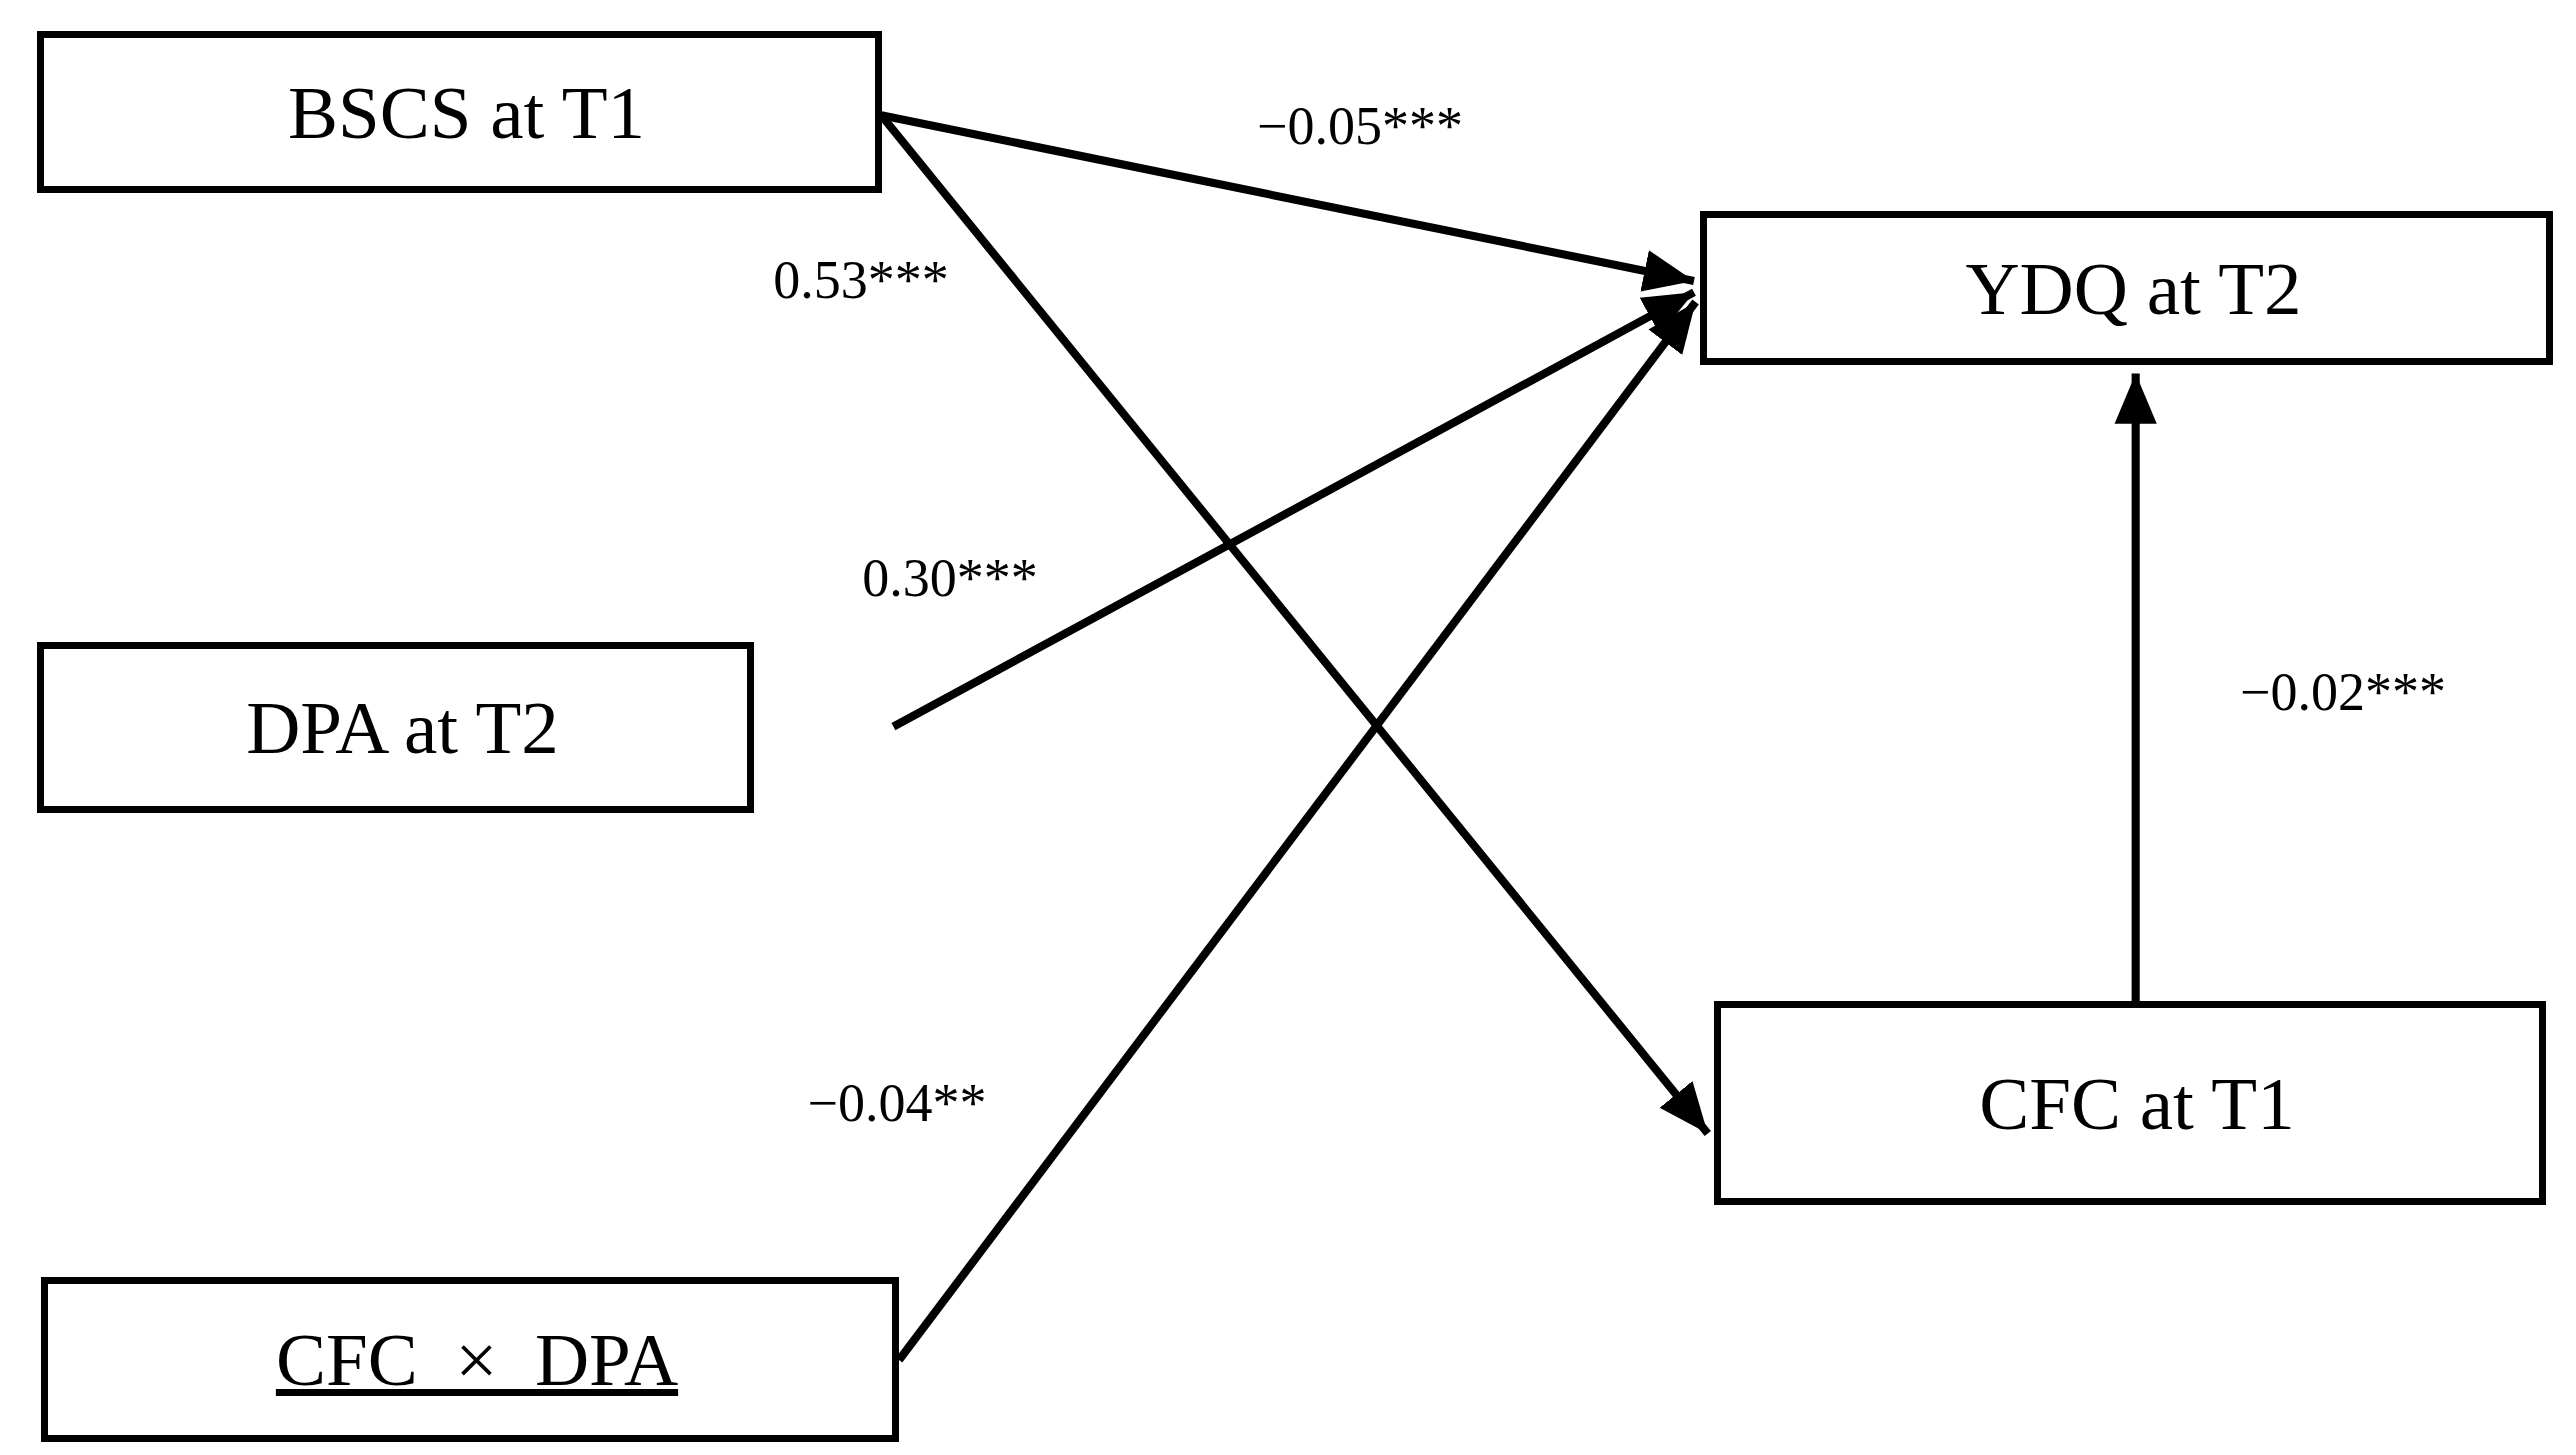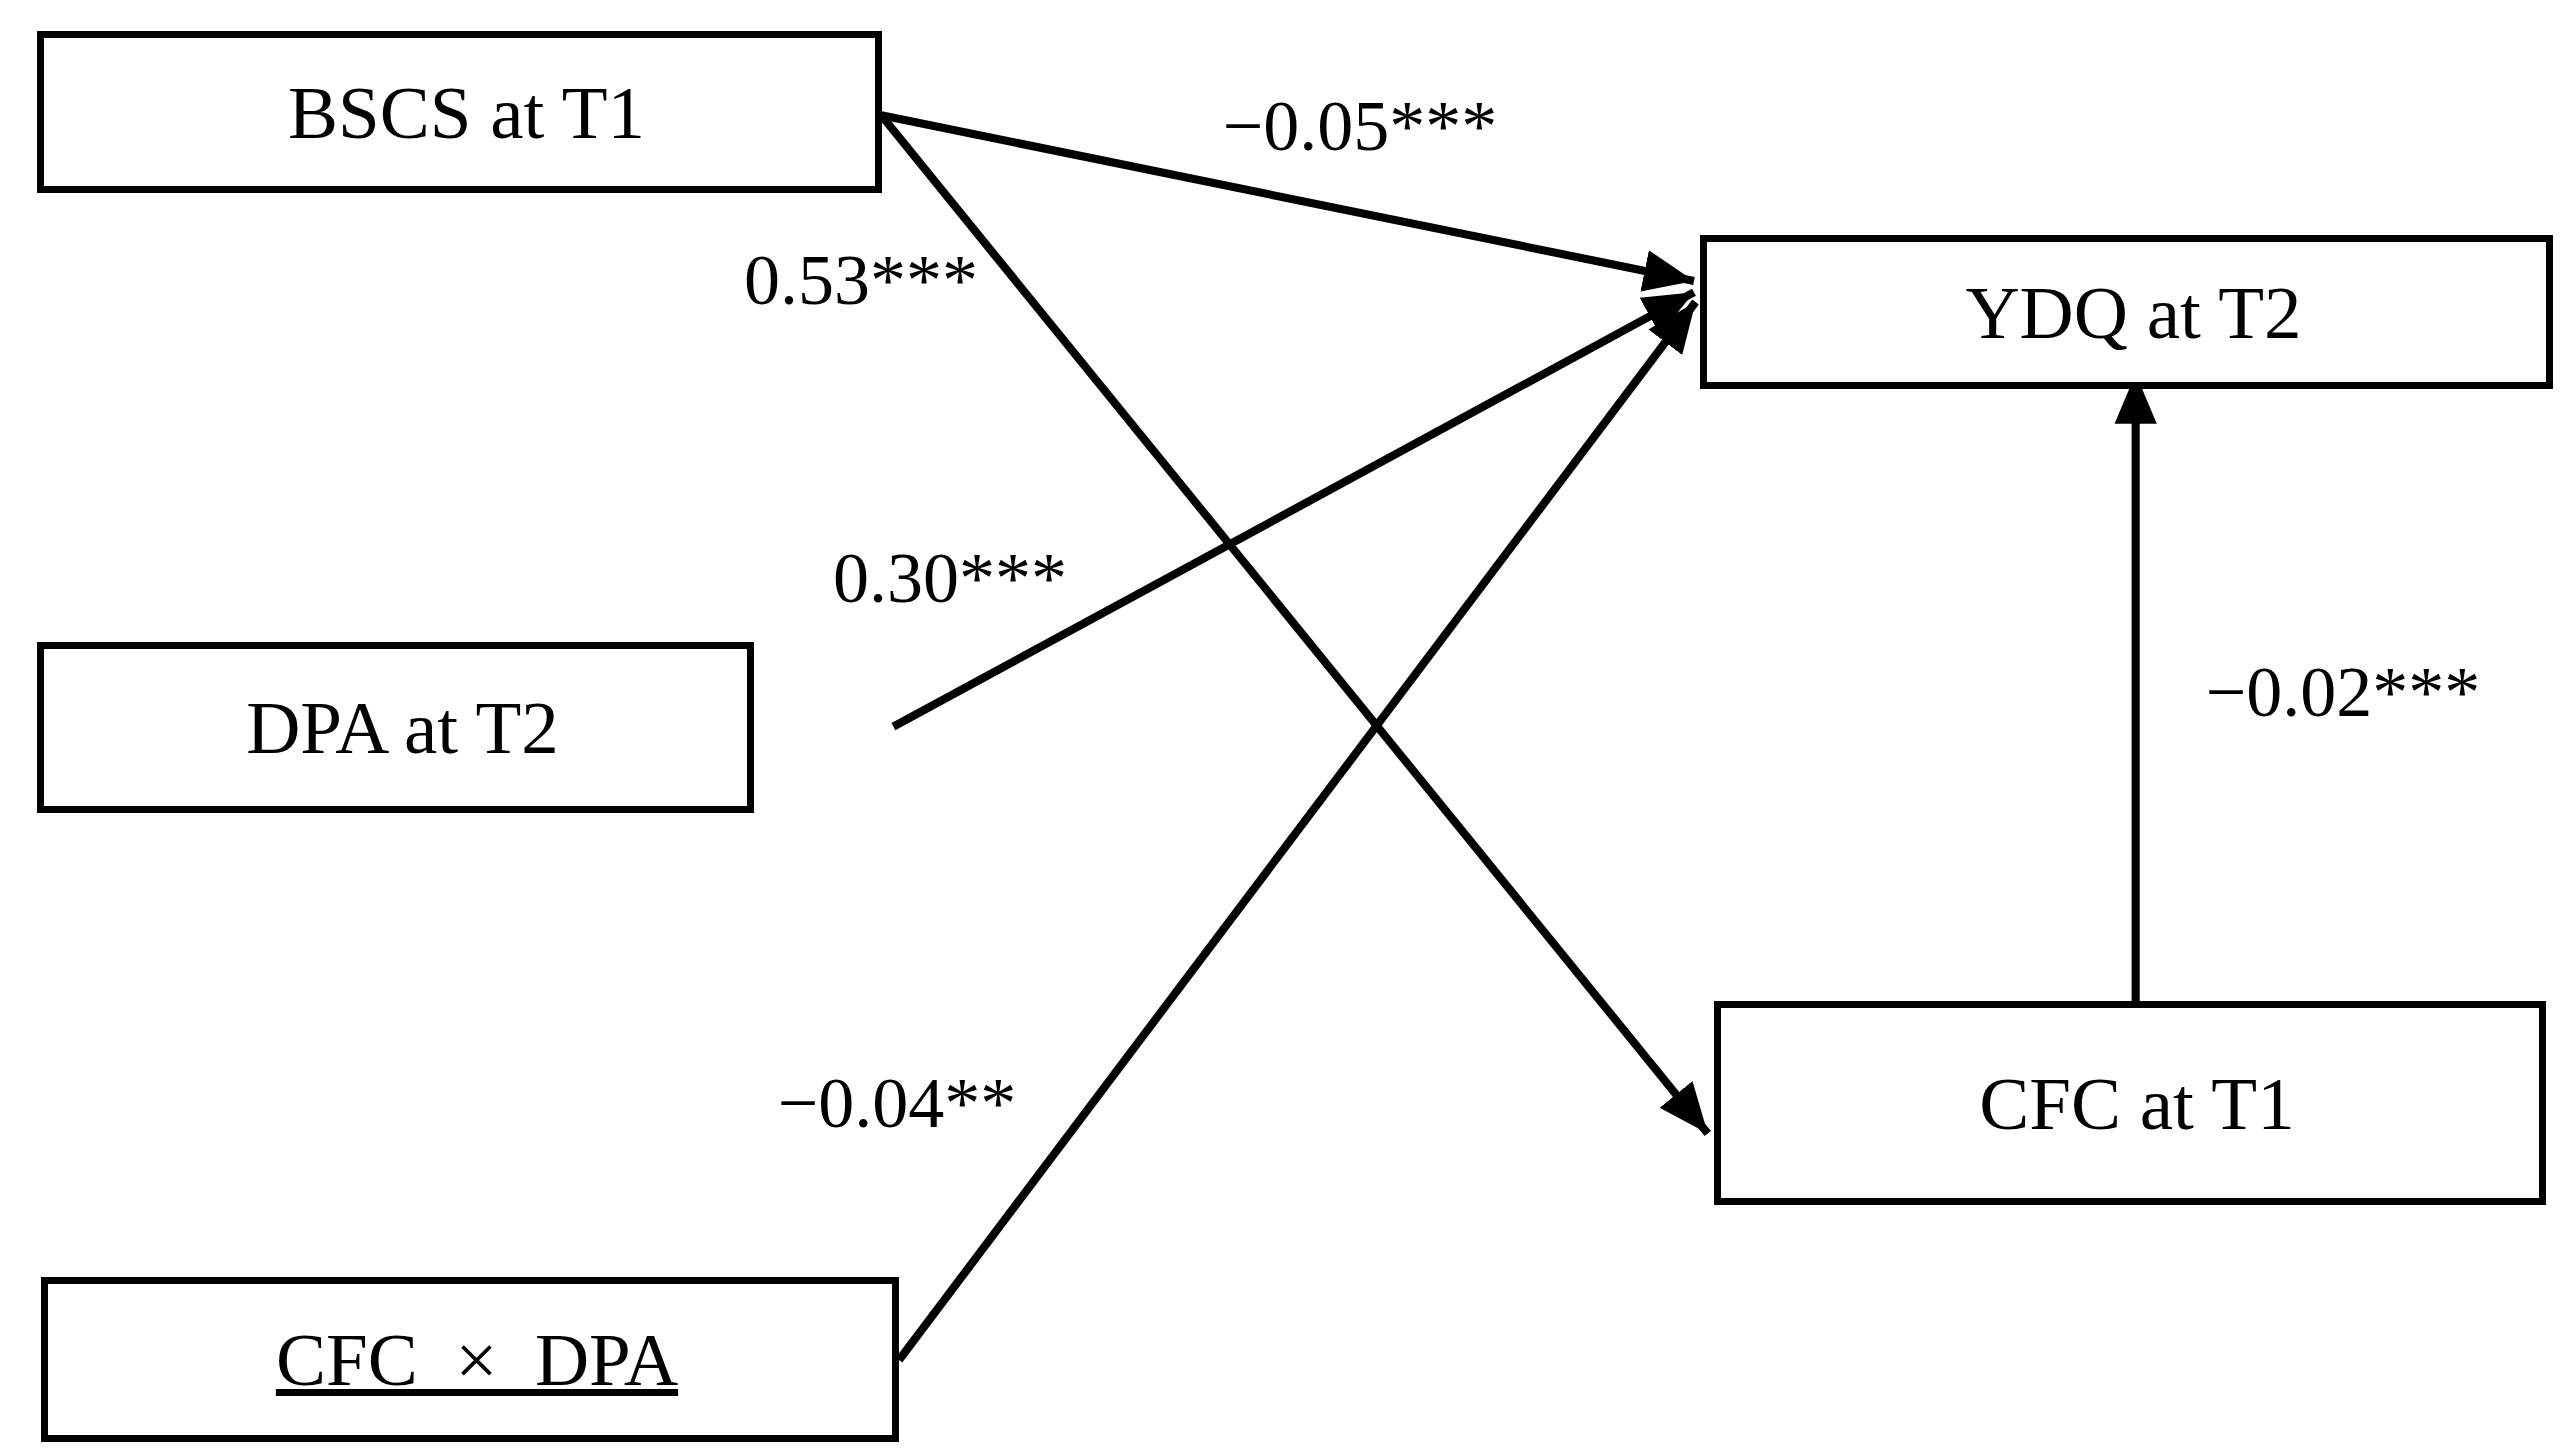--- a/index.html
+++ b/index.html
@@ -26,26 +26,26 @@
     align-items: center;
     justify-content: center;
     font-size: 75px;
     line-height: 1;
     white-space: nowrap;
     padding-left: 14px;
   }
   .node-bscs   { left: 37px;   top: 31px;   width: 845px; height: 162px; }
   .node-dpa    { left: 37px;   top: 642px;  width: 717px; height: 171px; }
   .node-cfcdpa { left: 41px;   top: 1277px; width: 858px; height: 165px; text-decoration: underline; }
-  .node-ydq    { left: 1700px; top: 211px;  width: 853px; height: 154px; margin-top: 24px; }
+  .node-ydq    { left: 1700px; top: 211px;  width: 853px; height: 154px; }
   .node-cfc    { left: 1714px; top: 1001px; width: 832px; height: 204px; }
   .edge-label {
     position: absolute;
     transform: translate(-50%, -50%);
-    font-size: 72px;
+    font-size: 54px;
     line-height: 1;
     white-space: nowrap;
   }
   .label-e1 { left: 1360px; top: 126px; }
   .label-e2 { left: 861px; top: 280px; font-family: Liberation Serif, serif; }
   .label-e3 { left: 950px; top: 578px; }
   .label-e4 { left: 897px; top: 1103px; }
   .label-e5 { left: 2343px; top: 692px; }
 </style>
 </head>

